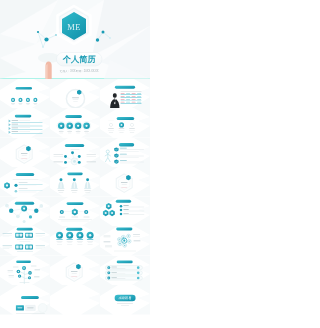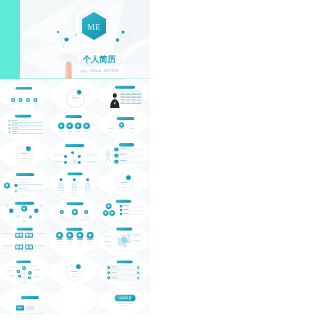--- a/index.html
+++ b/index.html
@@ -1,19 +1,19 @@
 <!DOCTYPE html>
 <html><head>
 <meta charset="utf-8">
 <style>
   html,body{margin:0;padding:0;}
   body{width:150px;height:328px;overflow:hidden;background:#ffffff;
        font-family:"Liberation Sans",sans-serif;}
   .page{position:relative;width:150px;height:328px;background:#ffffff;}
-  .hero{position:relative;width:150px;height:78.5px;overflow:hidden;background:#5eead4;padding-left:20px;}
+  .hero{position:relative;width:150px;height:78.5px;overflow:hidden;background:#5eead4;}
   .grid{position:absolute;top:78.5px;left:0;width:150px;height:236px;
         display:grid;grid-template-columns:repeat(3,50px);
         grid-template-rows:repeat(8,29.5px);background:#e6eaec;}
   .cell{position:relative;background:#ffffff;overflow:hidden;}
   .cell>svg{display:block;position:absolute;top:0;left:0;}
 </style>
 </head>
 <body>
 
 <div class="page">

